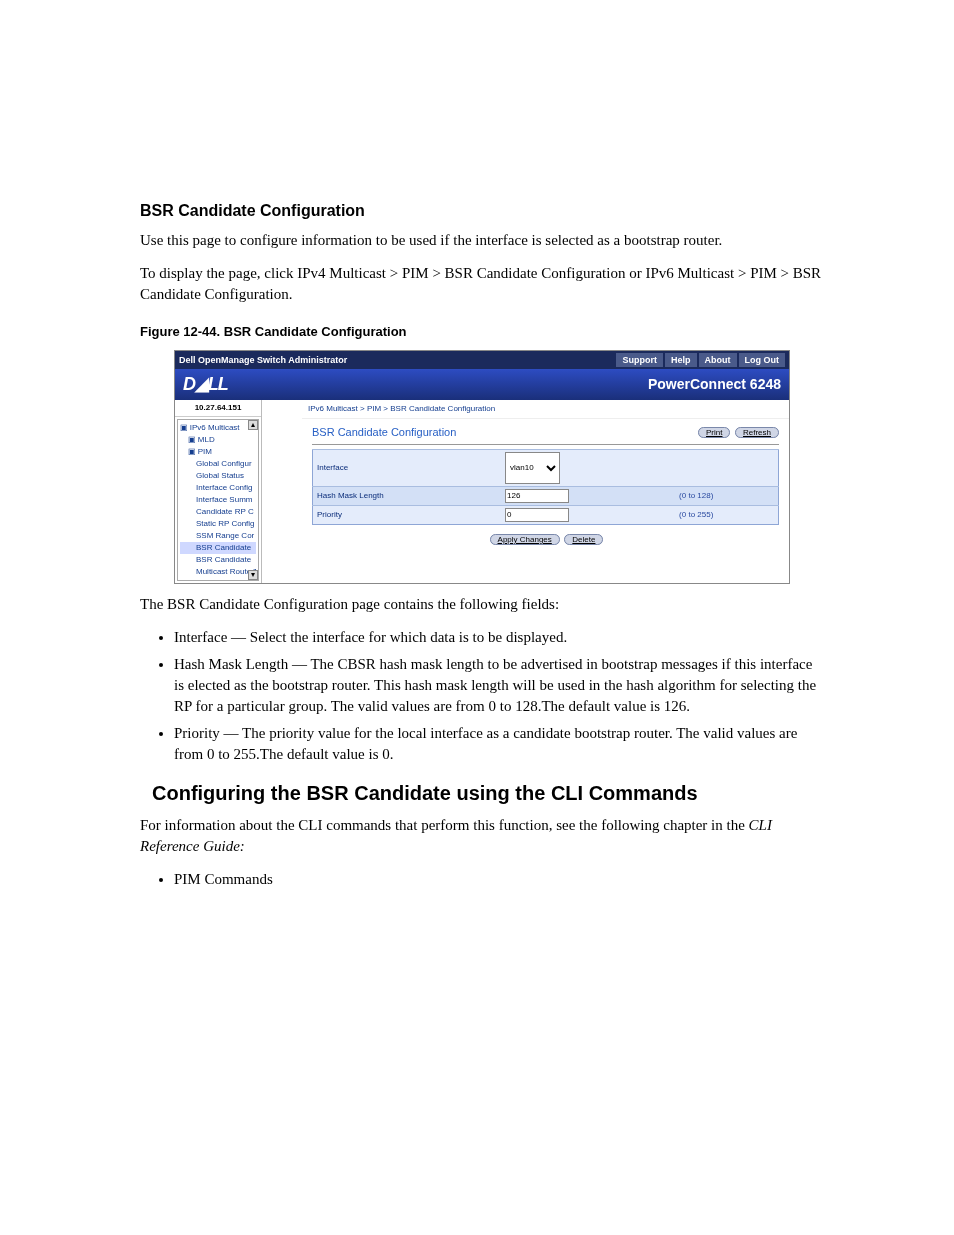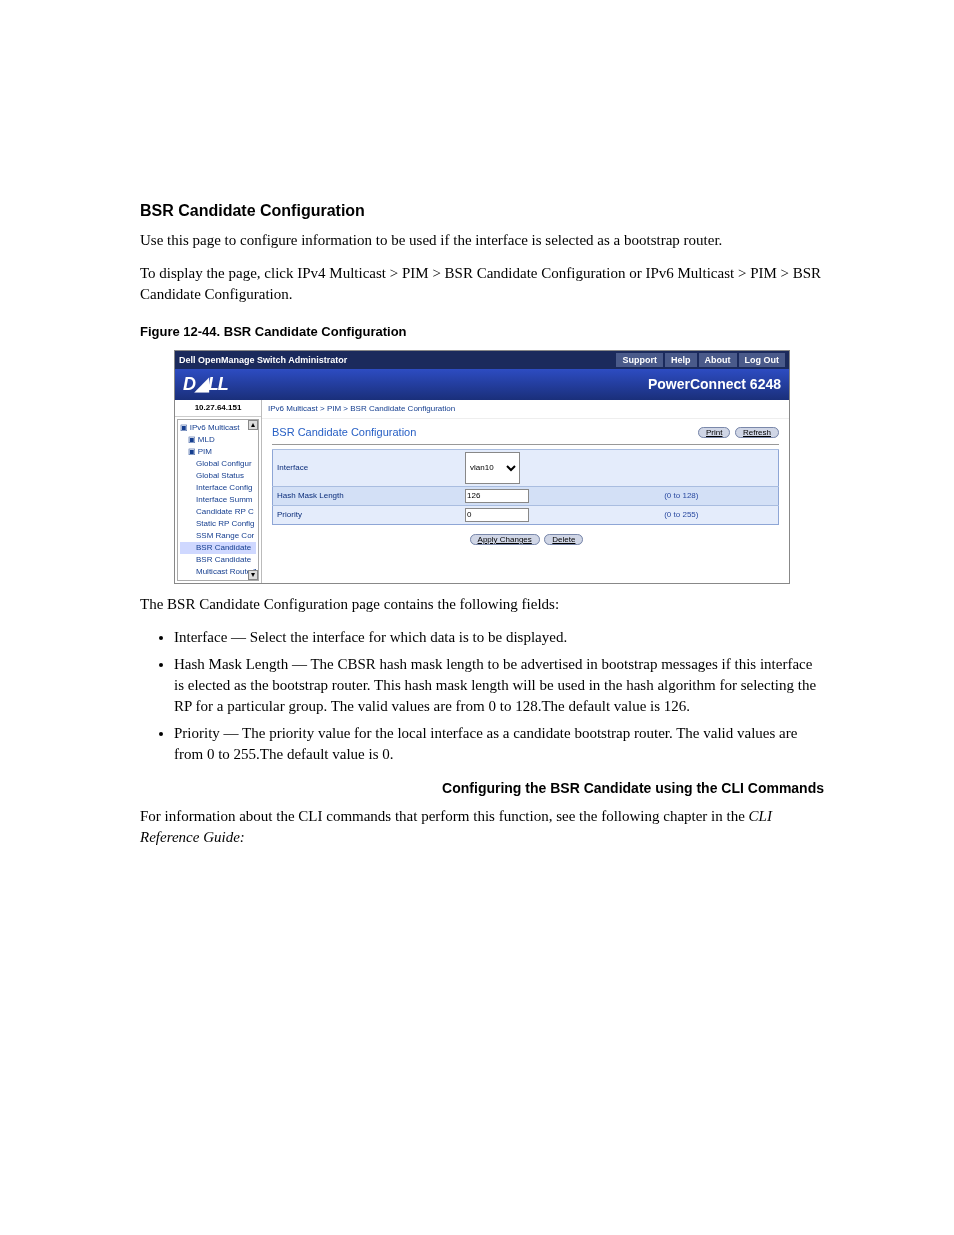--- a/index.html
+++ b/index.html
@@ -31,23 +31,22 @@
     font-weight: bold;
     font-size: 13px;
     margin: 18px 0 8px 0;
   }
   ul.bullets { margin: 6px 0 10px 0; padding-left: 34px; }
   ul.bullets li { margin: 6px 0; }
   .italic { font-style: italic; }
   .h-sub {
     font-family: Arial, Helvetica, sans-serif;
     font-weight: bold;
-    font-size: 14px;
+    font-size: 20px;
     margin: 14px 0 6px 12px;
-    text-align: right;
   }
   .footer {
     margin-top: 280px;
     text-align: right;
     font-size: 12px;
     font-family: Arial, Helvetica, sans-serif;
   }
   .footer .pn { font-weight: bold; font-size: 14px; margin-left: 10px; }
   .footer .sep { margin: 0 8px; color: #666; }
 
@@ -83,21 +82,21 @@
   }
   .logo {
     font-family: Arial, sans-serif;
     font-weight: 900;
     font-size: 18px;
     letter-spacing: -1px;
     color: #fff;
     font-style: italic;
   }
   .model { font-size: 14px; font-weight: bold; }
-  .mainrow { display: flex; background: #fff; color: #000; }
+  .mainrow { display: flex; background: #fff; color: #000; gap: 40px; }
   .sidebar {
     width: 86px;
     border-right: 1px solid #bbb;
     font-size: 8px;
     display: flex;
     flex-direction: column;
   }
   .ipcell {
     padding: 2px 4px;
     font-weight: bold;
@@ -288,15 +287,18 @@
     <li><span class="bold">Hash Mask Length</span><span> — The CBSR hash mask length to be advertised in bootstrap messages if this interface is elected as the bootstrap router. This hash mask length will be used in the hash algorithm for selecting the RP for a particular group. The valid values are from 0 to 128.The default value is 126.</span></li>
     <li><span class="bold">Priority</span><span> — The priority value for the local interface as a candidate bootstrap router. The valid values are from 0 to 255.The default value is 0.</span></li>
   </ul>
 
   <div class="h-sub">Configuring the BSR Candidate using the CLI Commands</div>
 
   <div class="para">
     <span>For information about the CLI commands that perform this function, see the following chapter in the </span><span class="italic">CLI Reference Guide:</span>
   </div>
 
+  <ul class="bullets">
+    <li>PIM Commands</li>
+  </ul>
 
 
 </div>
 
 </body></html>

